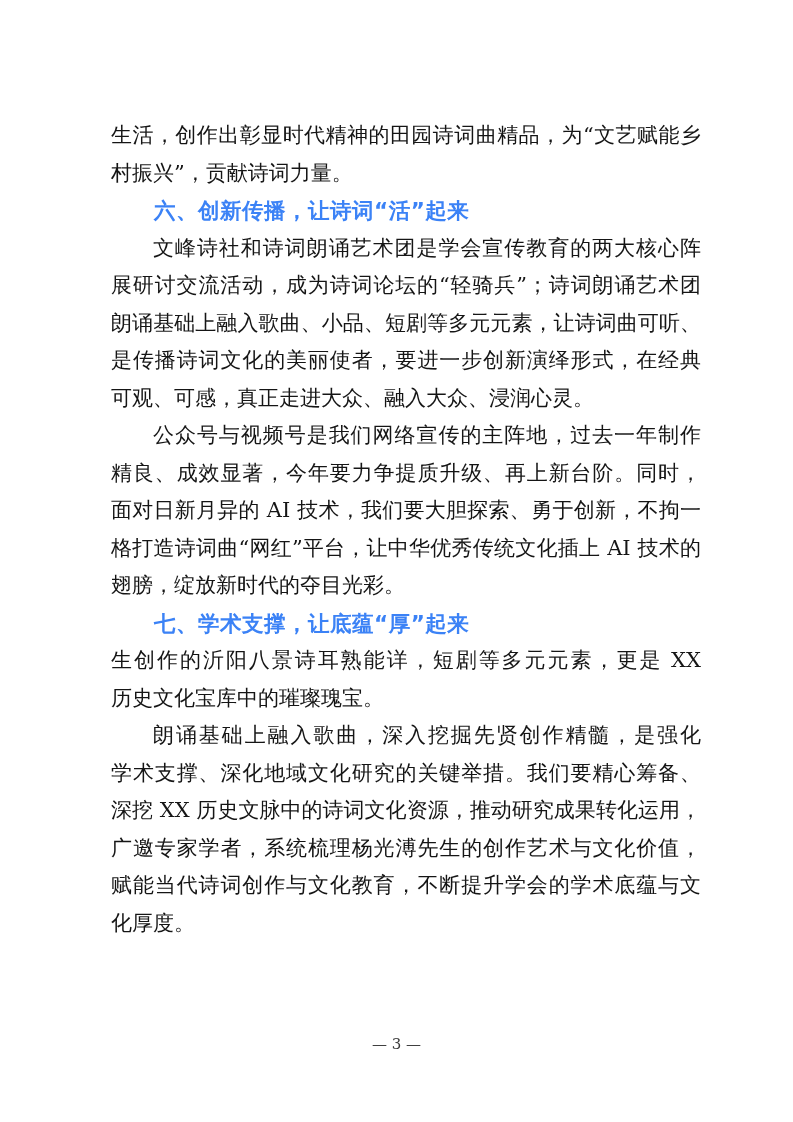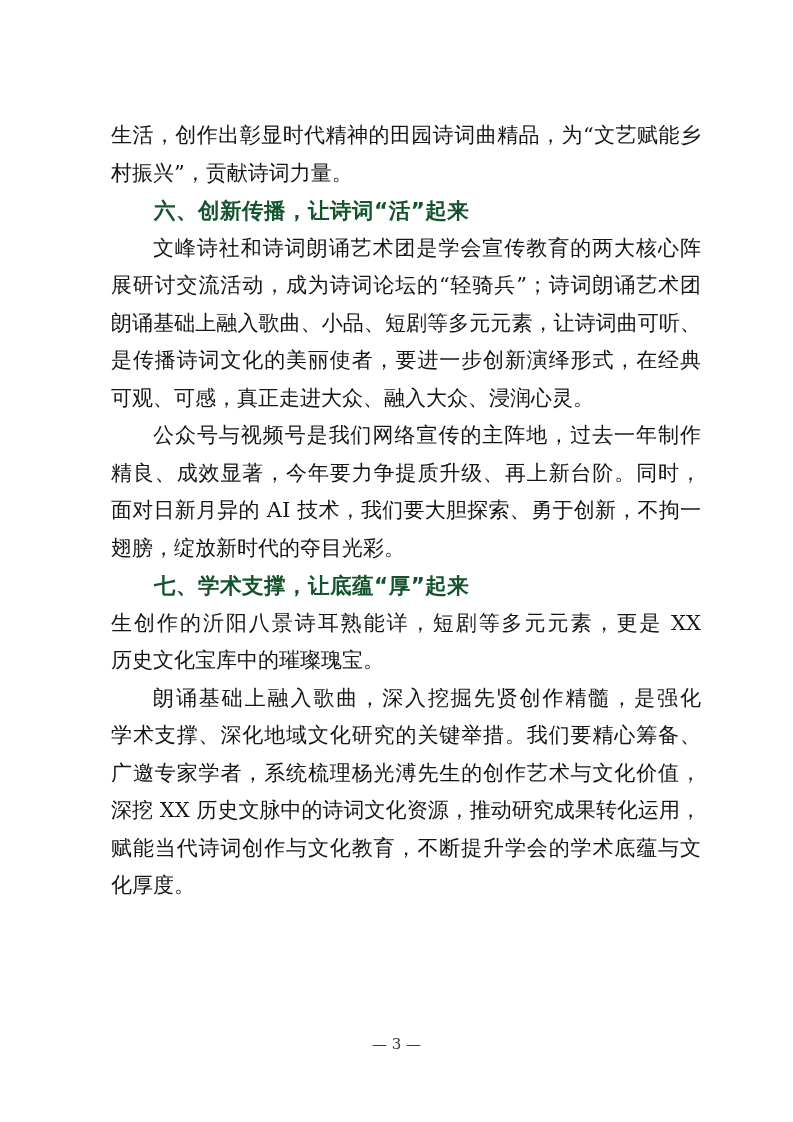--- a/index.html
+++ b/index.html
@@ -39,21 +39,21 @@
   .line.indent {
     text-indent: 2em;
   }
   .heading {
     font-family: "DejaVu Sans", "Liberation Sans", sans-serif;
     font-weight: 700;
     font-size: 21.5px;
     line-height: 37.5px;
     text-indent: 2em;
     letter-spacing: 0.5px;
-    color: #14532d;
+    color: #3b82f6;
   }
   .footer {
     position: absolute;
     left: 0;
     right: 0;
     top: 1033px;
     text-align: center;
     font-size: 15px;
     line-height: 22px;
     color: #3a3a3a;
@@ -73,30 +73,31 @@
 
     <div class="line indent">文峰诗社和诗词朗诵艺术团是学会宣传教育的两大核心阵</div>
     <div class="line">展研讨交流活动，成为诗词论坛的“轻骑兵”；诗词朗诵艺术团</div>
     <div class="line">朗诵基础上融入歌曲、小品、短剧等多元元素，让诗词曲可听、</div>
     <div class="line">是传播诗词文化的美丽使者，要进一步创新演绎形式，在经典</div>
     <div class="line last">可观、可感，真正走进大众、融入大众、浸润心灵。</div>
 
     <div class="line indent">公众号与视频号是我们网络宣传的主阵地，过去一年制作</div>
     <div class="line">精良、成效显著，今年要力争提质升级、再上新台阶。同时，</div>
     <div class="line">面对日新月异的 AI 技术，我们要大胆探索、勇于创新，不拘一</div>
+    <div class="line">格打造诗词曲“网红”平台，让中华优秀传统文化插上 AI 技术的</div>
     <div class="line last">翅膀，绽放新时代的夺目光彩。</div>
 
     <div class="heading">七、学术支撑，让底蕴“厚”起来</div>
 
     <div class="line">生创作的沂阳八景诗耳熟能详，短剧等多元元素，更是 XX</div>
     <div class="line last">历史文化宝库中的璀璨瑰宝。</div>
 
     <div class="line indent">朗诵基础上融入歌曲，深入挖掘先贤创作精髓，是强化</div>
     <div class="line">学术支撑、深化地域文化研究的关键举措。我们要精心筹备、</div>
+    <div class="line">深挖 XX 历史文脉中的诗词文化资源，推动研究成果转化运用，</div>
     <div class="line">广邀专家学者，系统梳理杨光溥先生的创作艺术与文化价值，</div>
-    <div class="line">深挖 XX 历史文脉中的诗词文化资源，推动研究成果转化运用，</div>
     <div class="line">赋能当代诗词创作与文化教育，不断提升学会的学术底蕴与文</div>
     <div class="line last">化厚度。</div>
 
   </div>
 
   <div class="footer">— 3 —</div>
 </div>
 
 </body></html>

